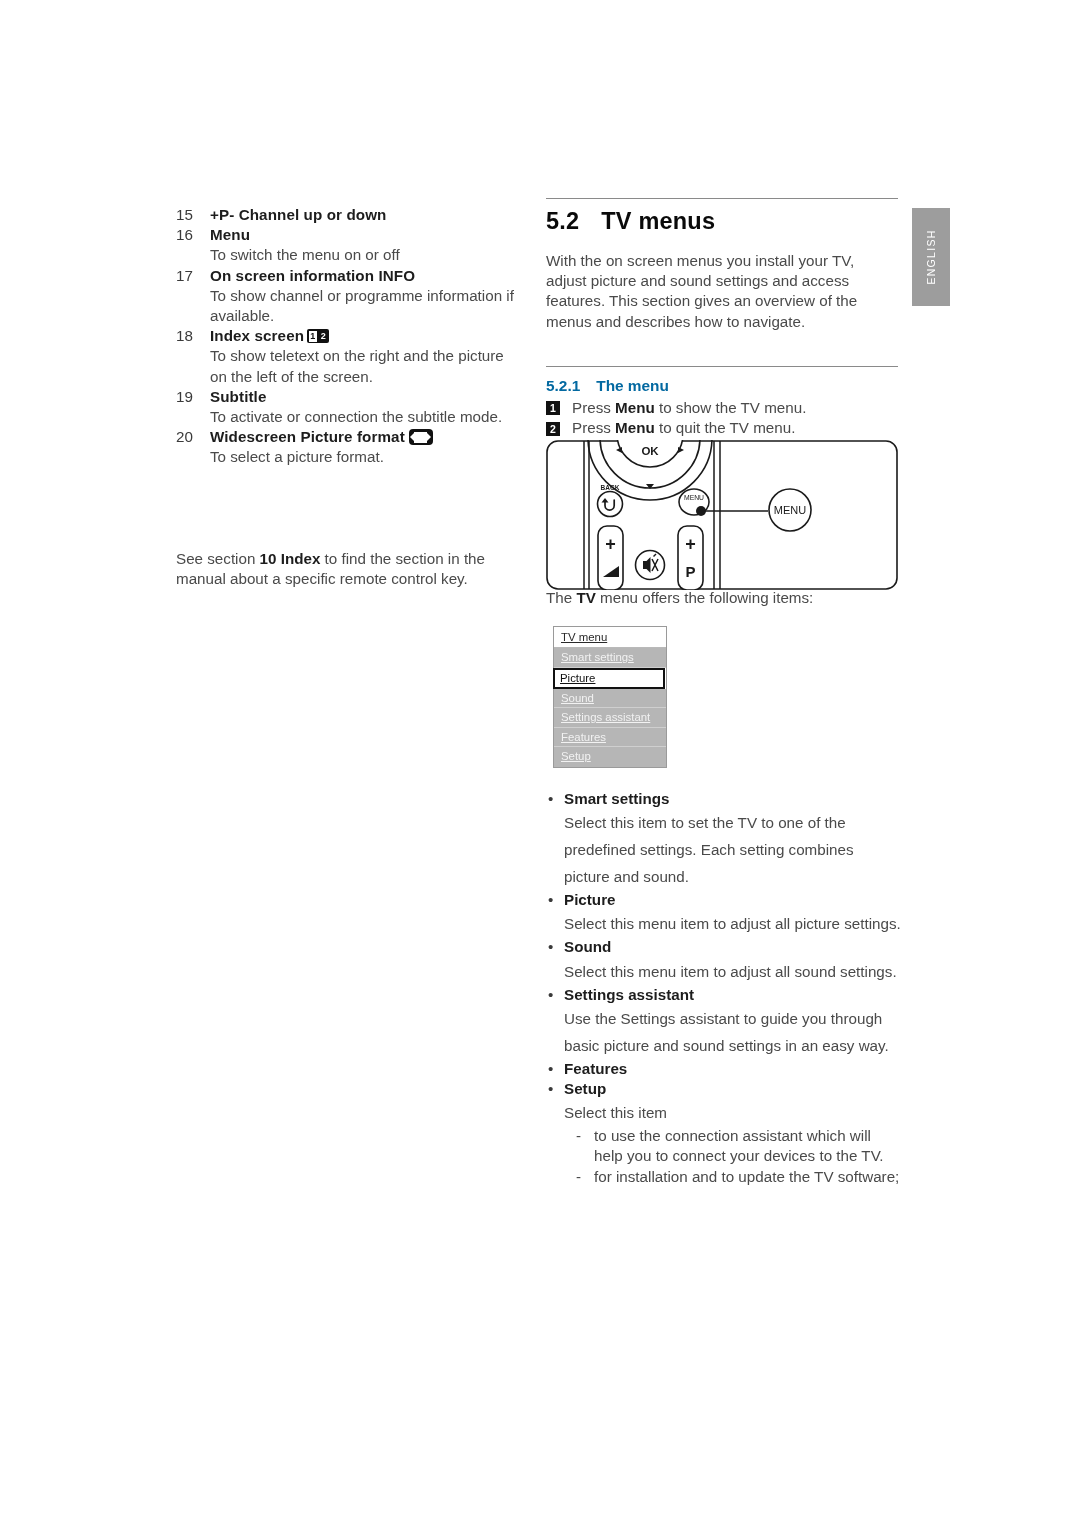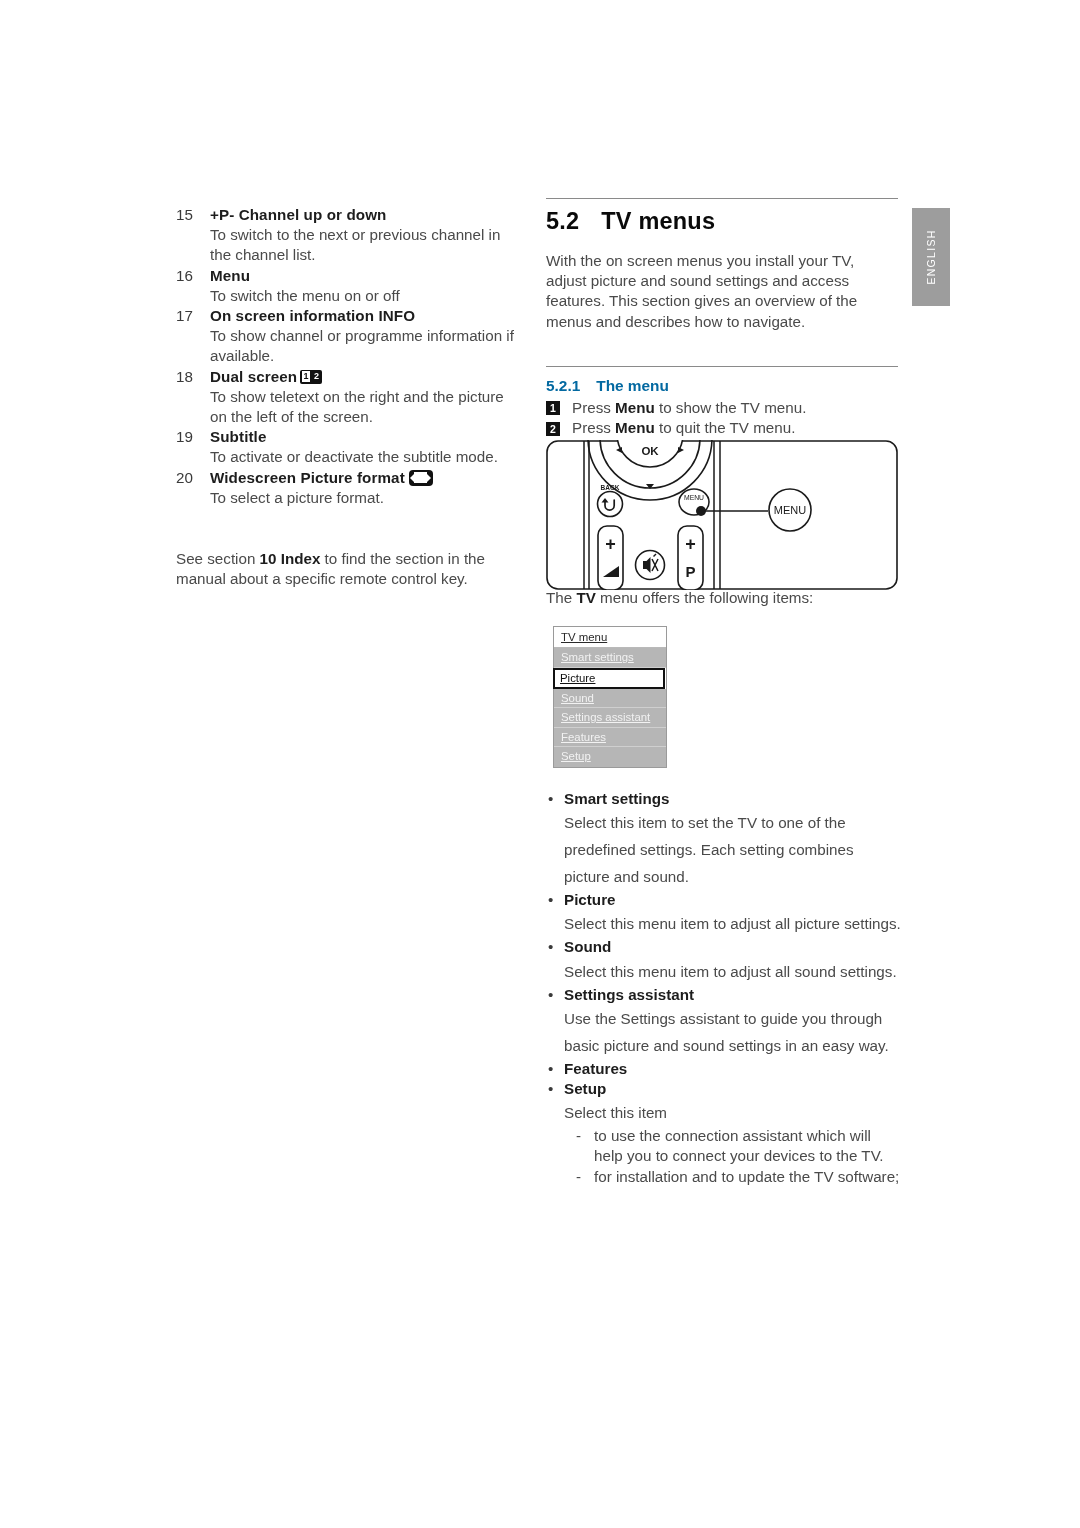--- a/index.html
+++ b/index.html
@@ -333,45 +333,44 @@
 </head>
 <body>
 
 <div class="page">
 
   <div class="col-left">
 
     <div class="num-item" style="margin-bottom:0;">
       <span class="num">15</span>
       <span class="term">+P-  Channel up or down</span>
-      <div class="desc">To switch to the next or previous channel in the channel list.</div>
     </div>
 
     <div class="num-item">
       <span class="num">16</span>
       <span class="term">Menu</span>
       <div class="desc">To switch the menu on or off</div>
     </div>
 
     <div class="num-item">
       <span class="num">17</span>
       <span class="term">On screen information INFO</span>
       <div class="desc">To show channel or programme information if available.</div>
     </div>
 
     <div class="num-item">
       <span class="num">18</span>
-      <span class="term">Dual screen</span><span class="icon-dual"><i class="one">1</i><i class="two">2</i></span>
+      <span class="term">Index screen</span><span class="icon-dual"><i class="one">1</i><i class="two">2</i></span>
       <div class="desc">To show teletext on the right and the picture on the left of the screen.</div>
     </div>
 
     <div class="num-item">
       <span class="num">19</span>
       <span class="term">Subtitle</span>
-      <div class="desc">To activate or deactivate the subtitle mode.</div>
+      <div class="desc">To activate or connection the subtitle mode.</div>
     </div>
 
     <div class="num-item">
       <span class="num">20</span>
       <span class="term">Widescreen Picture format</span><span class="icon-wide"><span class="ws-inner"></span><span class="ar l"></span><span class="ar r"></span></span>
       <div class="desc">To select a picture format.</div>
     </div>
 
   </div>
 

